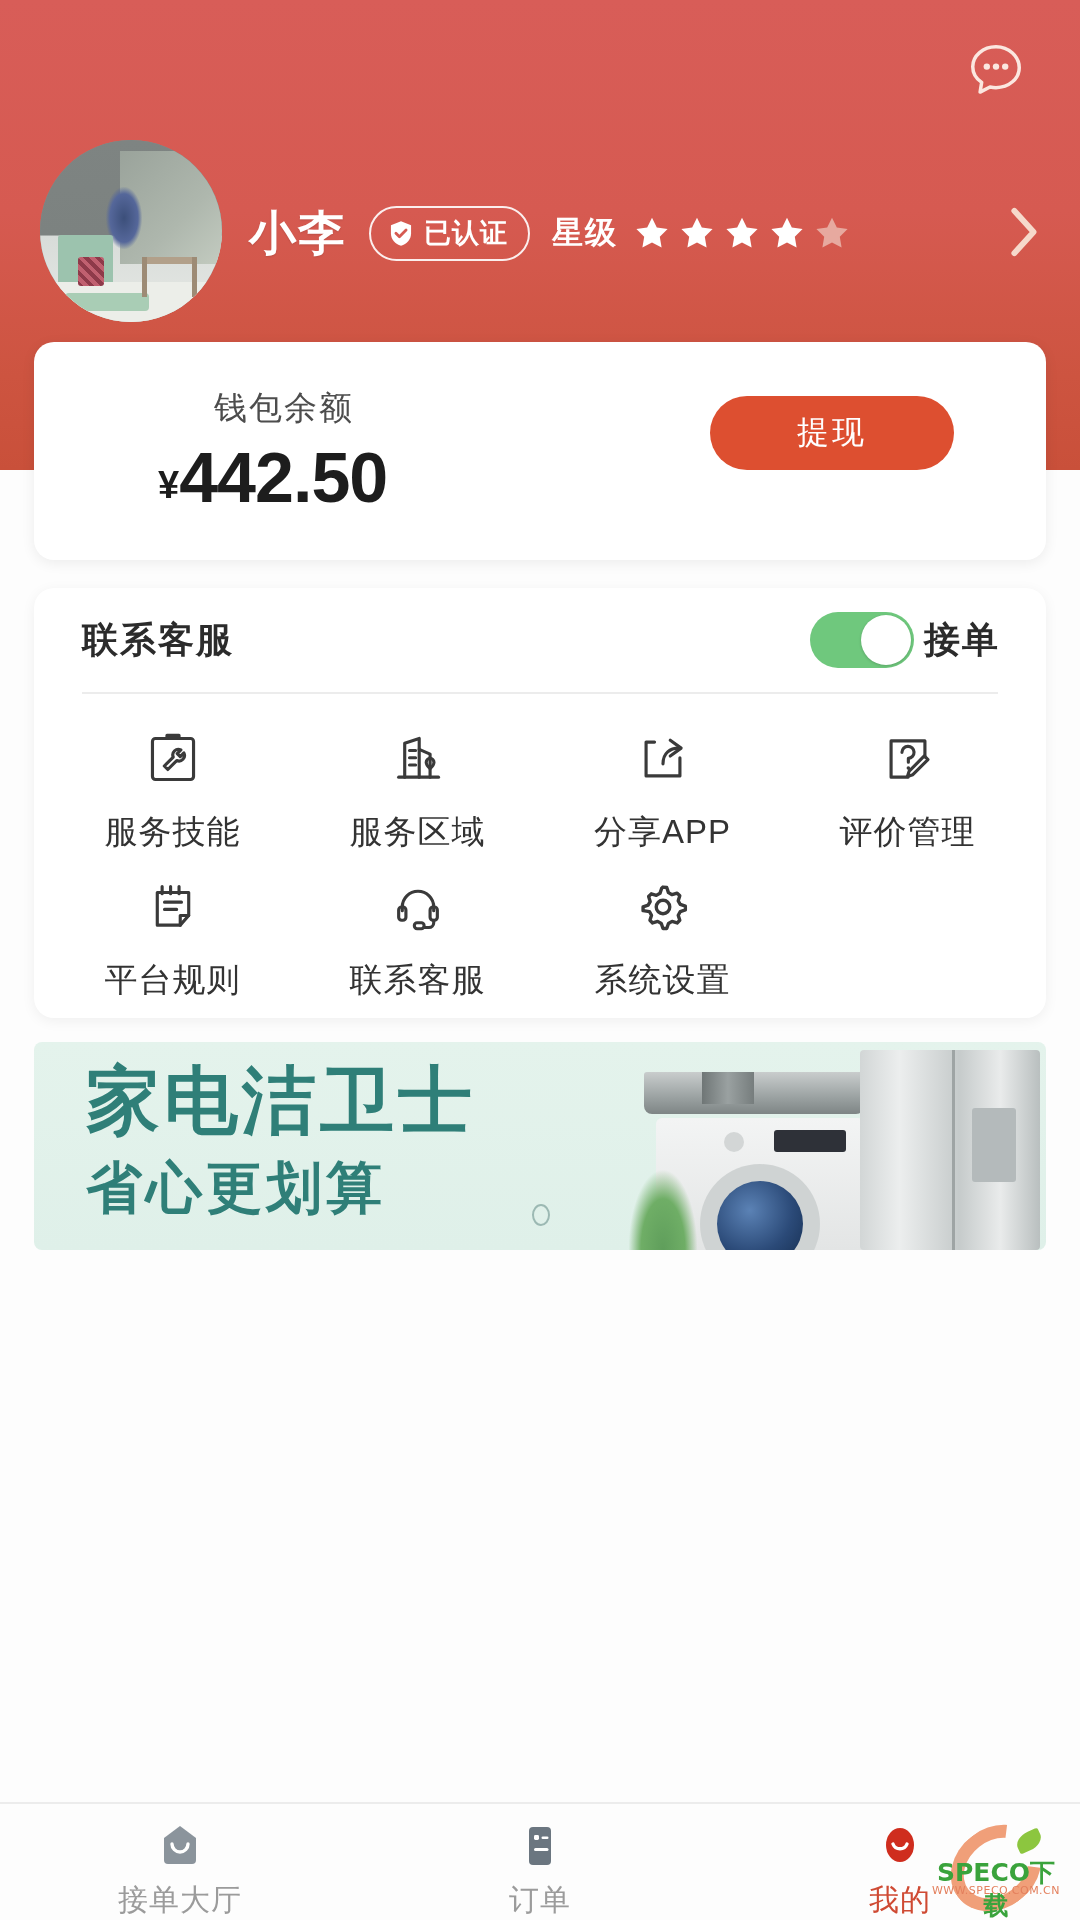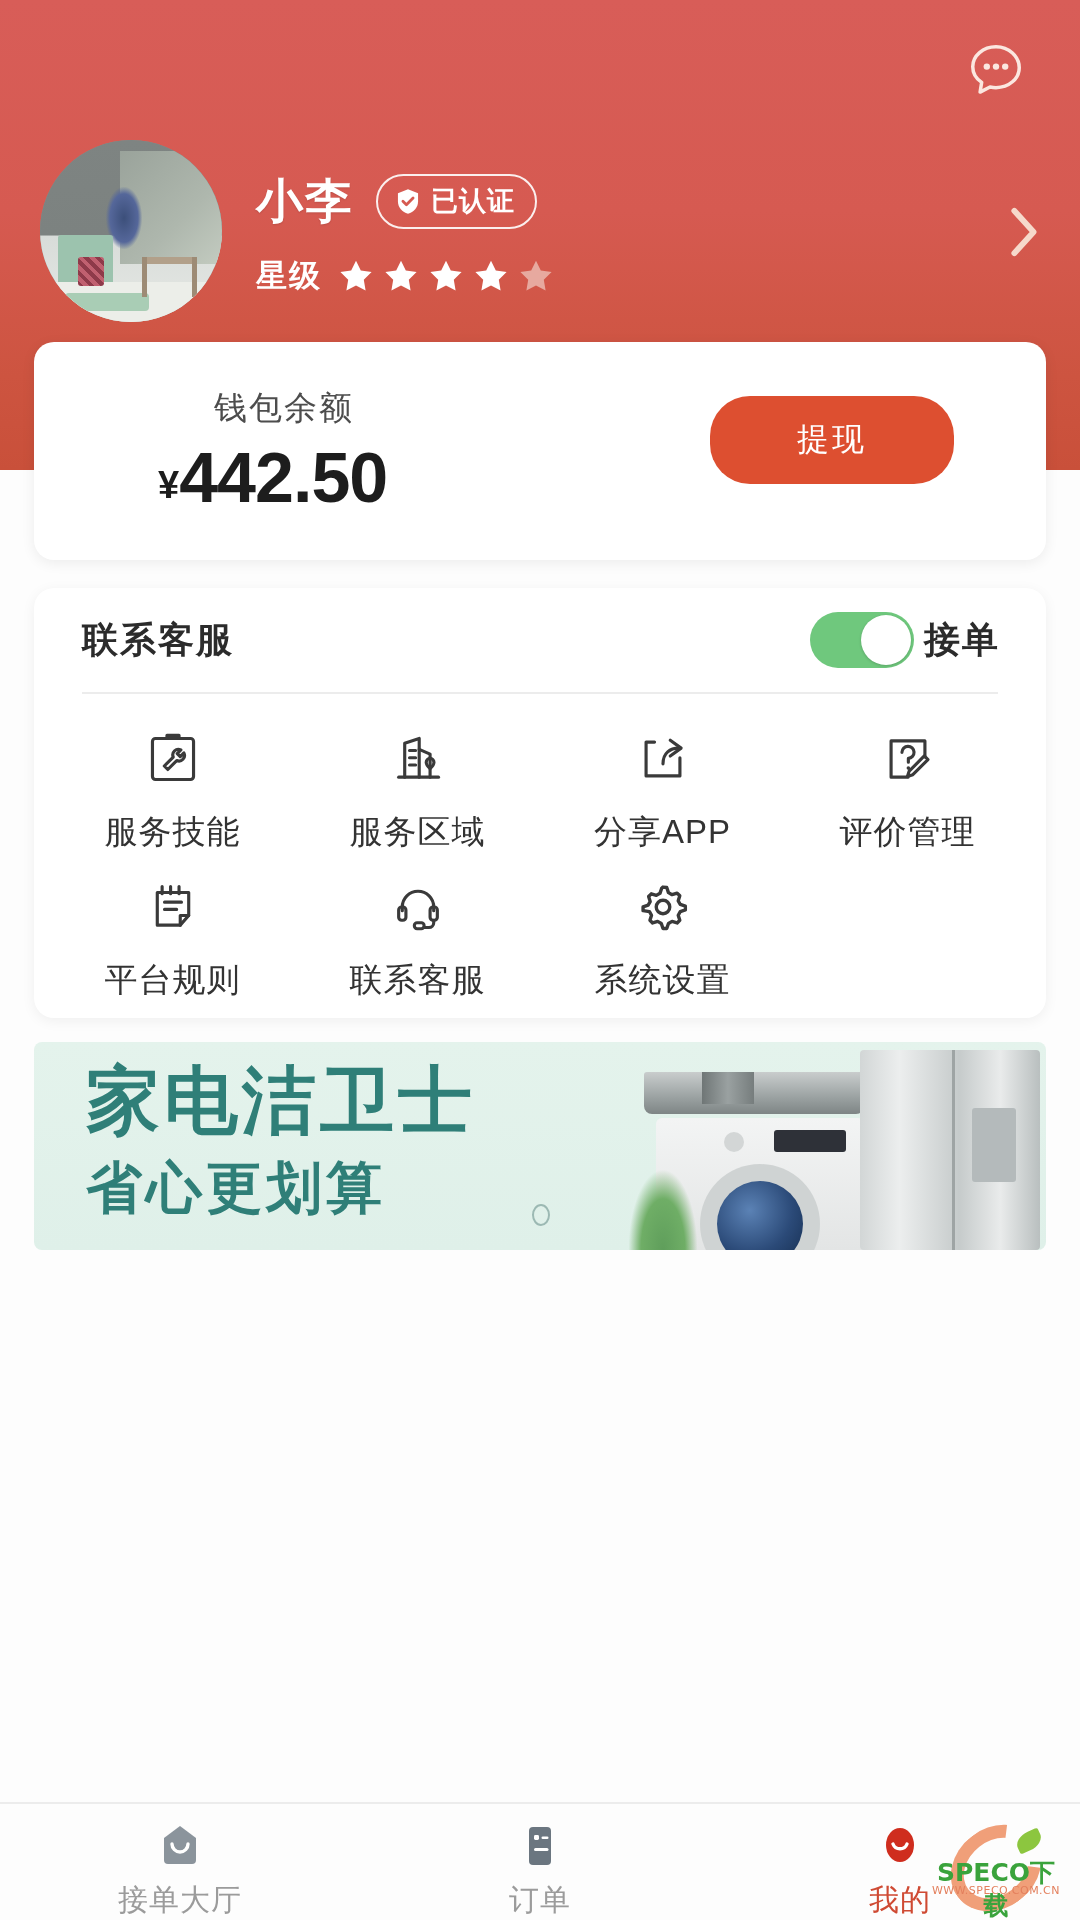--- a/index.html
+++ b/index.html
@@ -90,26 +90,27 @@
   }
   .avatar .table {
     position: absolute; left: 56%; bottom: 14%;
     width: 30%; height: 22%;
     background: linear-gradient(180deg,#b2a08a 0 18%, rgba(0,0,0,0) 18%);
     border-left: 5px solid #9d8b75;
     border-right: 5px solid #9d8b75;
   }
 
   .profile-meta {
-    margin-left: 34px;
+    margin-left: 27px;
     display: flex;
-    flex-direction: column;
+    flex-direction: row;
     justify-content: center;
     gap: 22px;
     padding-top: 4px;
+    align-items: center;
   }
   .name-line { display: flex; align-items: center; gap: 22px; }
   .user-name {
     color: #ffffff;
     font-size: 47px;
     font-weight: bold;
     letter-spacing: 2px;
     text-shadow: 0 1px 2px rgba(0,0,0,0.12);
   }
   .verified-pill {
@@ -170,21 +171,21 @@
     top: -4px;
   }
   .amount-num {
     font-size: 70px;
     font-weight: bold;
     letter-spacing: -1px;
   }
   .withdraw-btn {
     position: absolute;
     right: 92px; top: 54px;
-    width: 244px; height: 88px;
+    width: 244px; height: 74px;
     background: #dd4f30;
     border-radius: 40px;
     border: none;
     color: #ffffff;
     font-size: 32px;
     font-family: "Liberation Sans", sans-serif;
     letter-spacing: 3px;
     cursor: pointer;
   }
 

